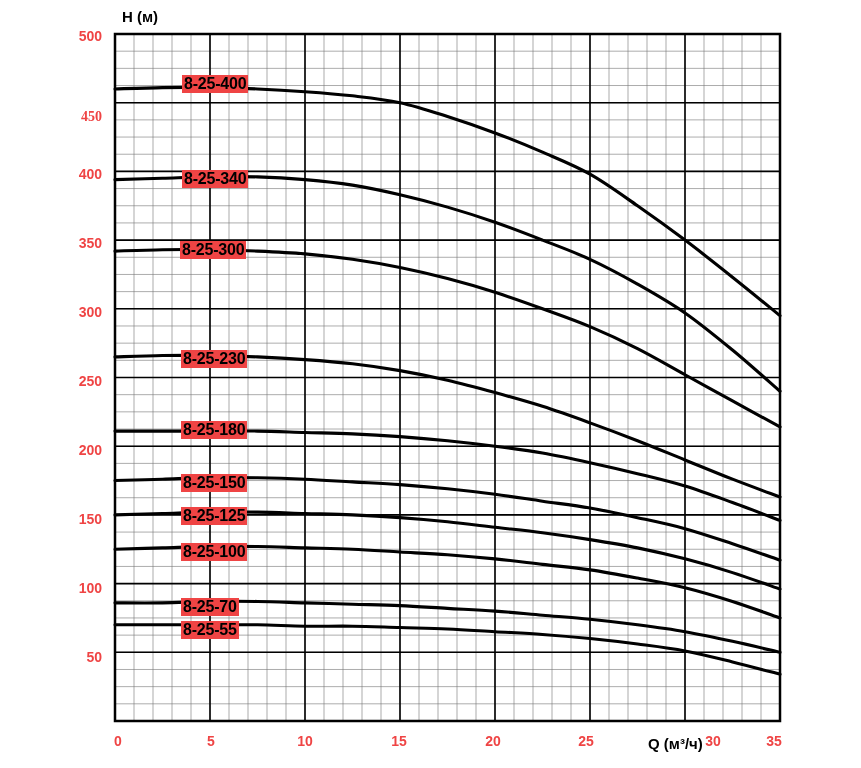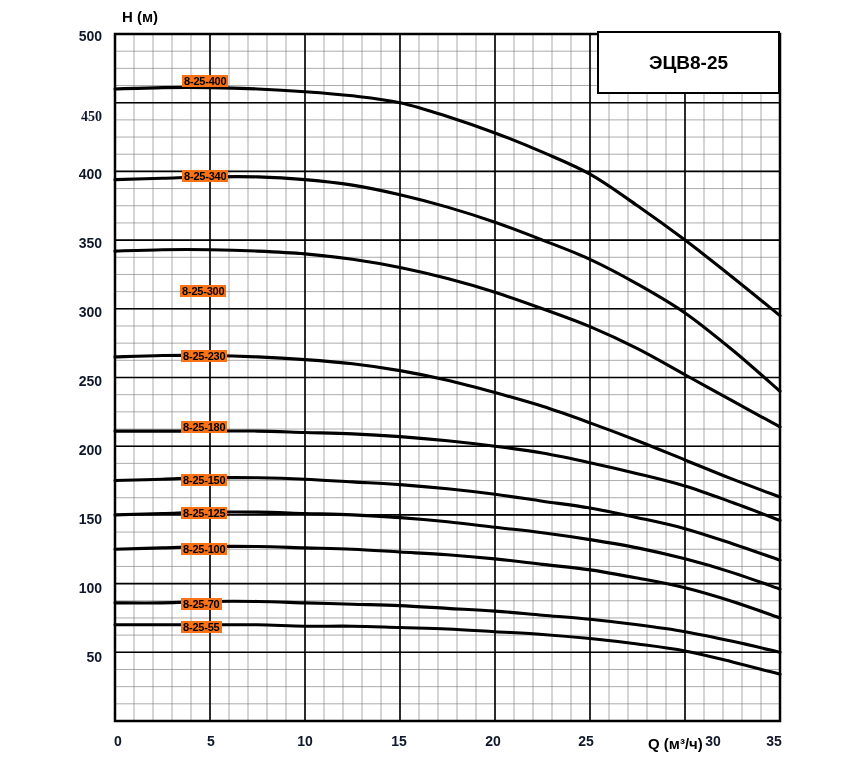--- a/index.html
+++ b/index.html
@@ -33,37 +33,37 @@
     top: 8px;
   }
   #x-axis-title {
     left: 648px;
     top: 735px;
   }
   .tick-label {
     position: absolute;
     font-size: 14px;
     font-weight: bold;
-    color: #0f172a;
+    color: #ef4444;
     white-space: nowrap;
   }
   .y-tick {
     text-align: right;
     width: 40px;
   }
   .x-tick {
     text-align: center;
     width: 40px;
   }
   .series-label {
     position: absolute;
-    font-size: 11px;
+    font-size: 16px;
     font-weight: bold;
     color: #000;
-    background: #f97316;
+    background: #ef4444;
     padding: 0 2px;
     white-space: nowrap;
     letter-spacing: -0.2px;
   }
   #legend-box {
     position: absolute;
     left: 597px;
     top: 31px;
     width: 183px;
     height: 63px;
@@ -229,26 +229,23 @@
         <path d="M 115.00 480.55 C 122.92 480.32, 146.67 479.63, 162.50 479.18 C 178.33 478.72, 194.17 478.03, 210.00 477.80 C 225.83 477.57, 241.67 477.57, 257.50 477.80 C 273.33 478.03, 289.17 478.49, 305.00 479.18 C 320.83 479.86, 336.67 481.01, 352.50 481.92 C 368.33 482.84, 384.17 483.53, 400.00 484.67 C 415.83 485.82, 431.67 487.19, 447.50 488.79 C 463.33 490.40, 479.17 492.23, 495.00 494.29 C 510.83 496.35, 526.67 498.87, 542.50 501.16 C 558.33 503.45, 574.17 505.28, 590.00 508.03 C 605.83 510.78, 621.67 514.21, 637.50 517.65 C 653.33 521.08, 669.17 524.29, 685.00 528.64 C 700.83 532.99, 716.67 538.49, 732.50 543.75 C 748.33 549.02, 772.08 557.49, 780.00 560.24"></path>
         <path d="M 115.00 514.90 C 122.92 514.67, 146.67 513.98, 162.50 513.53 C 178.33 513.07, 194.17 512.38, 210.00 512.15 C 225.83 511.92, 241.67 511.92, 257.50 512.15 C 273.33 512.38, 289.17 513.07, 305.00 513.53 C 320.83 513.98, 336.67 514.21, 352.50 514.90 C 368.33 515.59, 384.17 516.50, 400.00 517.65 C 415.83 518.79, 431.67 520.17, 447.50 521.77 C 463.33 523.37, 479.17 525.43, 495.00 527.27 C 510.83 529.10, 526.67 530.70, 542.50 532.76 C 558.33 534.82, 574.17 537.11, 590.00 539.63 C 605.83 542.15, 621.67 544.67, 637.50 547.88 C 653.33 551.08, 669.17 554.75, 685.00 558.87 C 700.83 562.99, 716.67 567.57, 732.50 572.61 C 748.33 577.65, 772.08 586.35, 780.00 589.10"></path>
         <path d="M 115.00 549.25 C 122.92 549.02, 146.67 548.33, 162.50 547.88 C 178.33 547.42, 194.17 546.73, 210.00 546.50 C 225.83 546.27, 241.67 546.27, 257.50 546.50 C 273.33 546.73, 289.17 547.42, 305.00 547.88 C 320.83 548.33, 336.67 548.56, 352.50 549.25 C 368.33 549.94, 384.17 551.08, 400.00 552.00 C 415.83 552.91, 431.67 553.60, 447.50 554.75 C 463.33 555.89, 479.17 557.26, 495.00 558.87 C 510.83 560.47, 526.67 562.53, 542.50 564.36 C 558.33 566.20, 574.17 567.57, 590.00 569.86 C 605.83 572.15, 621.67 575.13, 637.50 578.10 C 653.33 581.08, 669.17 583.83, 685.00 587.72 C 700.83 591.62, 716.67 596.42, 732.50 601.46 C 748.33 606.50, 772.08 615.20, 780.00 617.95"></path>
         <path d="M 115.00 602.84 C 122.92 602.84, 146.67 603.07, 162.50 602.84 C 178.33 602.61, 194.17 601.69, 210.00 601.46 C 225.83 601.23, 241.67 601.23, 257.50 601.46 C 273.33 601.69, 289.17 602.38, 305.00 602.84 C 320.83 603.29, 336.67 603.75, 352.50 604.21 C 368.33 604.67, 384.17 604.90, 400.00 605.58 C 415.83 606.27, 431.67 607.42, 447.50 608.33 C 463.33 609.25, 479.17 609.94, 495.00 611.08 C 510.83 612.23, 526.67 613.83, 542.50 615.20 C 558.33 616.58, 574.17 617.72, 590.00 619.32 C 605.83 620.93, 621.67 622.76, 637.50 624.82 C 653.33 626.88, 669.17 628.94, 685.00 631.69 C 700.83 634.44, 716.67 637.87, 732.50 641.31 C 748.33 644.74, 772.08 650.47, 780.00 652.30"></path>
         <path d="M 115.00 624.82 C 122.92 624.82, 146.67 624.82, 162.50 624.82 C 178.33 624.82, 194.17 624.82, 210.00 624.82 C 225.83 624.82, 241.67 624.59, 257.50 624.82 C 273.33 625.05, 289.17 625.96, 305.00 626.19 C 320.83 626.42, 336.67 625.96, 352.50 626.19 C 368.33 626.42, 384.17 627.11, 400.00 627.57 C 415.83 628.03, 431.67 628.25, 447.50 628.94 C 463.33 629.63, 479.17 630.77, 495.00 631.69 C 510.83 632.61, 526.67 633.29, 542.50 634.44 C 558.33 635.58, 574.17 636.96, 590.00 638.56 C 605.83 640.16, 621.67 642.00, 637.50 644.06 C 653.33 646.12, 669.17 647.95, 685.00 650.93 C 700.83 653.90, 716.67 658.02, 732.50 661.92 C 748.33 665.81, 772.08 672.22, 780.00 674.28"></path>
       </g>
   </svg>
 
   <div class="series-label" style="left:182px; top:75px;">8-25-400</div>
   <div class="series-label" style="left:182px; top:170px;">8-25-340</div>
-  <div class="series-label" style="left:180px; top:241px;margin-top:44px;">8-25-300</div>
+  <div class="series-label" style="left:180px; top:241px;">8-25-300</div>
   <div class="series-label" style="left:181px; top:350px;">8-25-230</div>
   <div class="series-label" style="left:181px; top:421px;">8-25-180</div>
   <div class="series-label" style="left:181px; top:474px;">8-25-150</div>
   <div class="series-label" style="left:181px; top:507px;">8-25-125</div>
   <div class="series-label" style="left:181px; top:543px;">8-25-100</div>
   <div class="series-label" style="left:181px; top:598px;">8-25-70</div>
   <div class="series-label" style="left:181px; top:621px;">8-25-55</div>
 
-  <div id="legend-box">
-    <span id="legend-title">ЭЦВ8-25</span>
-  </div>
 
 </div>
 
 </body></html>

